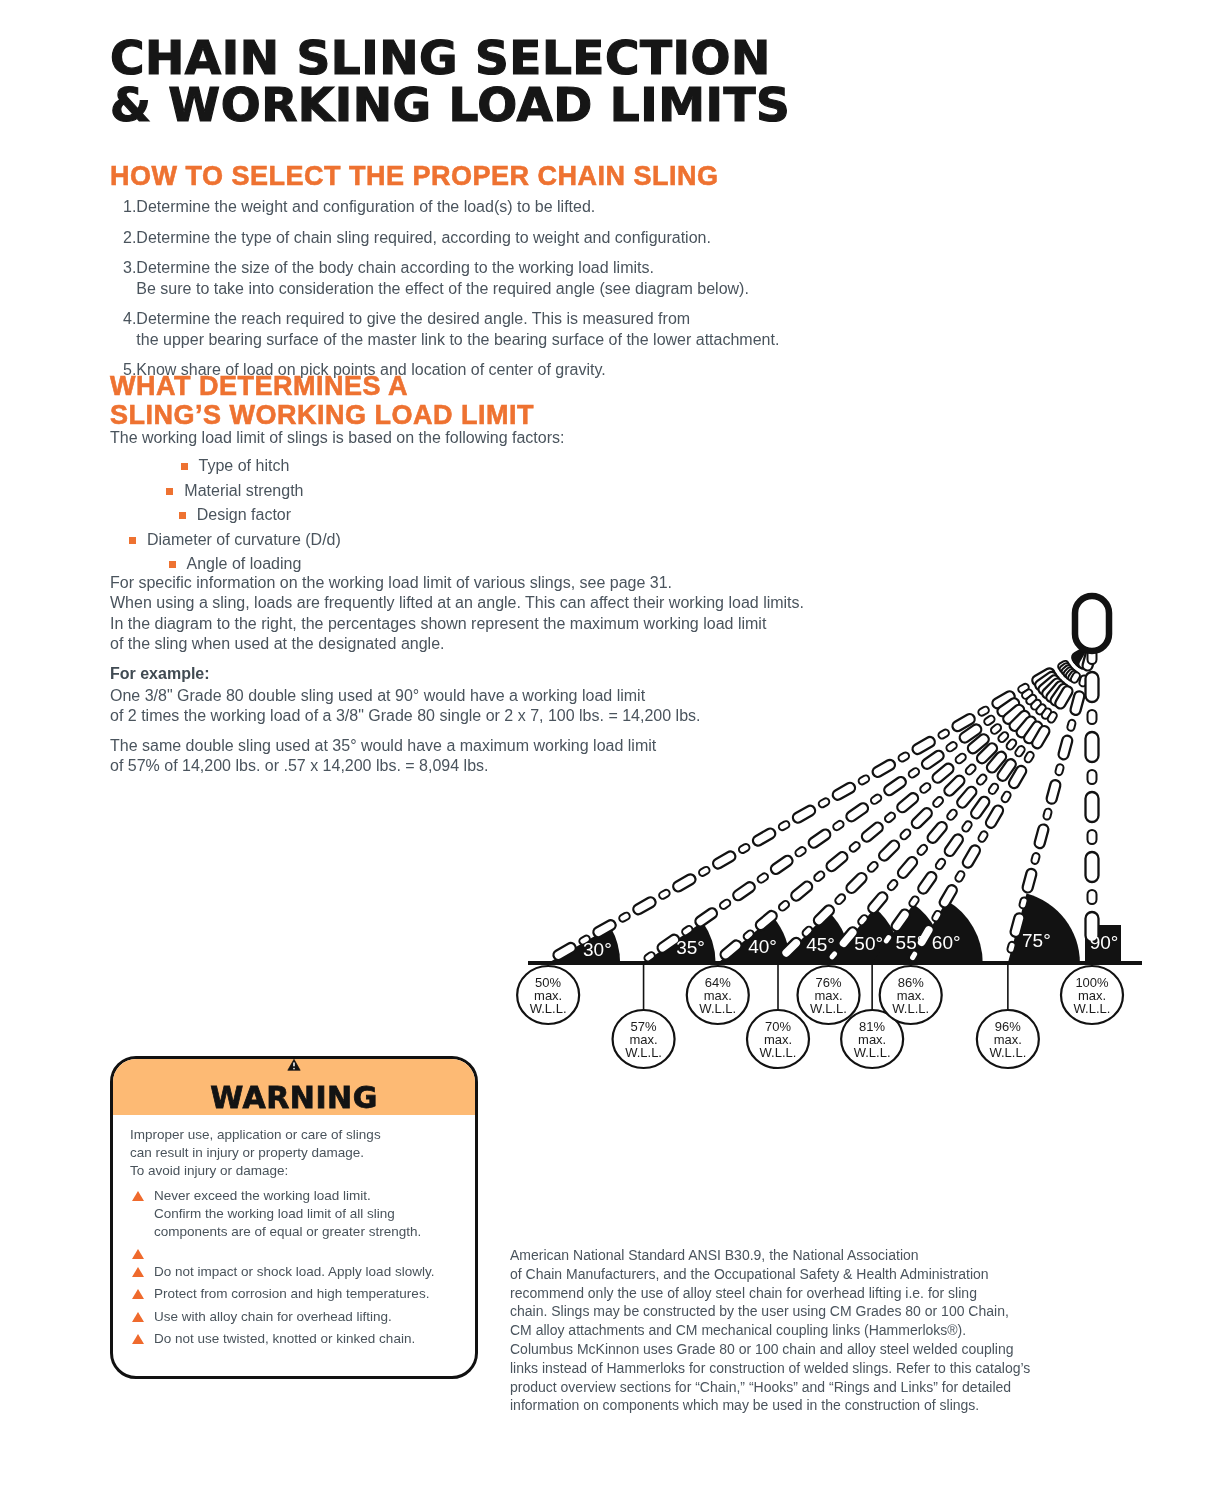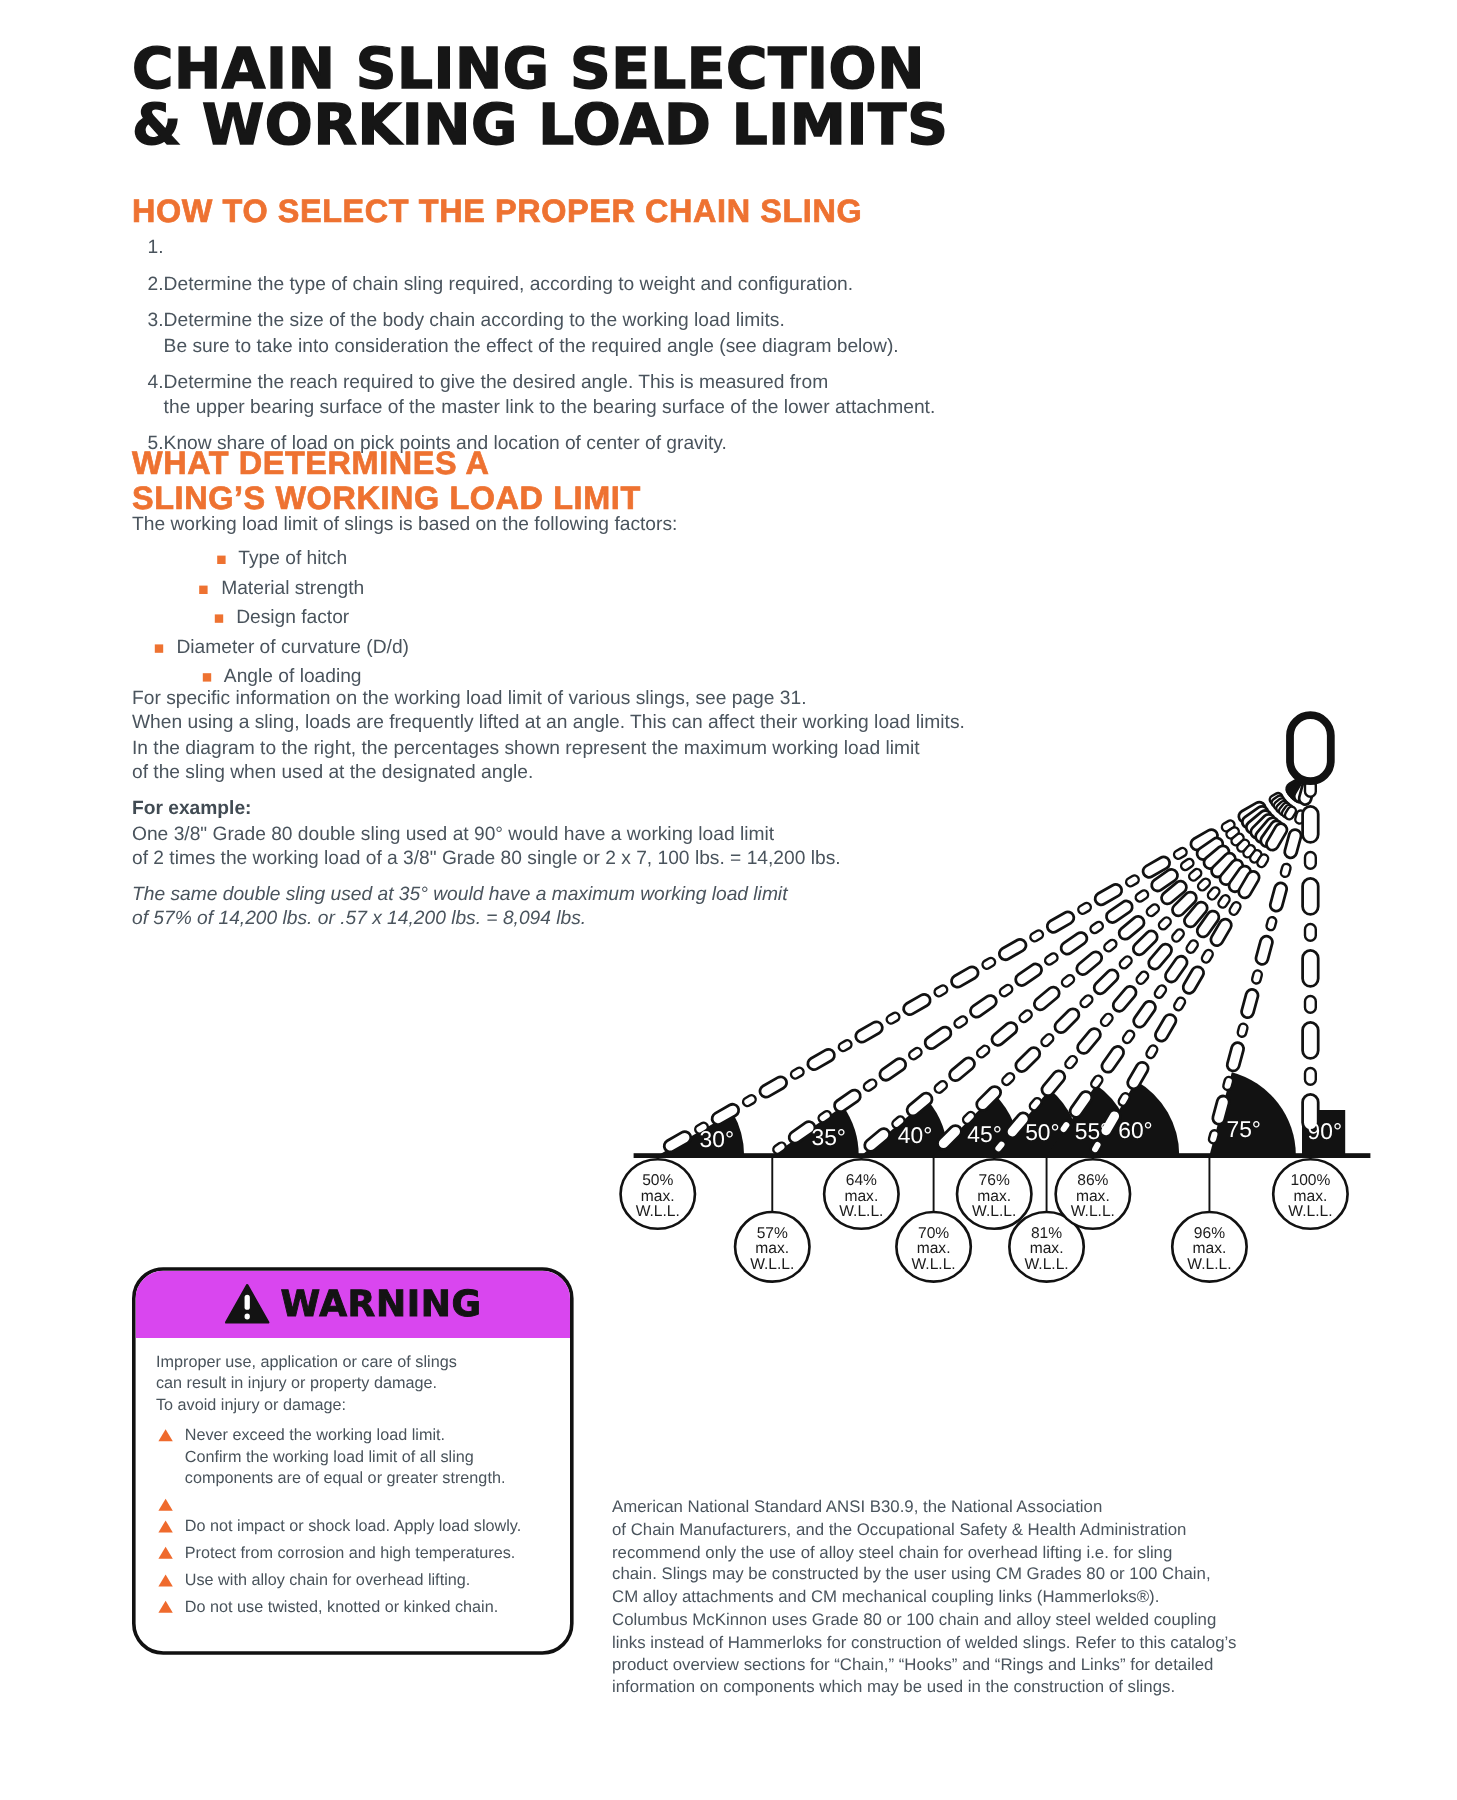--- a/index.html
+++ b/index.html
@@ -38,33 +38,33 @@
   .factors-intro { left:110px; top:429px; font-size:16px; }
   .factors { left:129px; top:454px; font-size:16px; line-height:24.5px; }
   .factor { display:flex; align-items:flex-start;justify-content:center; }
   .factor .sq {
     width:7px; height:7px; background:#ee7231; margin:9px 11px 0 0; flex:none;
   }
 
   .para1 { left:110px; top:573px; font-size:16px; line-height:20.4px; }
   .ex-label { left:110px; top:665px; font-size:16px; font-weight:bold; color:#414b53; }
   .ex1 { left:110px; top:686px; font-size:16px; line-height:20.4px; }
-  .ex2 { left:110px; top:736px; font-size:16px; line-height:20.4px;font-style:italic; }
+  .ex2 { left:110px; top:736px; font-size:16px; line-height:20.4px; }
 
   
   #diagram { left:502px; top:583px; width:650px; height:505px; }
 
   
   .warning-box {
     left:110px; top:1056px; width:368px;
     border:3.5px solid #111; border-radius:26px; overflow:hidden; background:#fff;
   }
   .warn-head {
-    background:#d946ef; height:56px;
-    display:flex; align-items:center; justify-content:center; gap:9px;
+    background:#fdba74; height:56px;
+    display:flex; align-items:center; justify-content:center; gap:9px;flex-direction:column;
   }
   .warn-title {
     font-family:"DejaVu Sans", sans-serif;
     font-size:30px; font-weight:bold; color:#131313; letter-spacing:0.5px;
     -webkit-text-stroke:0.8px #131313;
   }
   .warn-body { padding:11px 15px 24px 17px; font-size:13.5px; line-height:18.2px; color:#49535b; }
   .warn-intro { margin-bottom:6px; }
   .warn-bullet { display:flex; margin-bottom:4px; }
   .warn-bullet .tri {
@@ -81,20 +81,21 @@
 <body>
 
 <div class="abs page-title lines">CHAIN SLING SELECTION
 &amp; WORKING LOAD LIMITS</div>
 
 <div class="abs orange-head h1">HOW TO SELECT THE PROPER CHAIN SLING</div>
 
 <div class="abs steps">
   <div class="step">
     <span class="num">1.</span>
+    <span class="txt">Determine the weight and configuration of the load(s) to be lifted.</span>
   </div>
   <div class="step">
     <span class="num">2.</span>
     <span class="txt">Determine the type of chain sling required, according to weight and configuration.</span>
   </div>
   <div class="step">
     <span class="num">3.</span>
     <span class="txt">Determine the size of the body chain according to the working load limits.
 Be sure to take into consideration the effect of the required angle (see diagram below).</span>
   </div>

